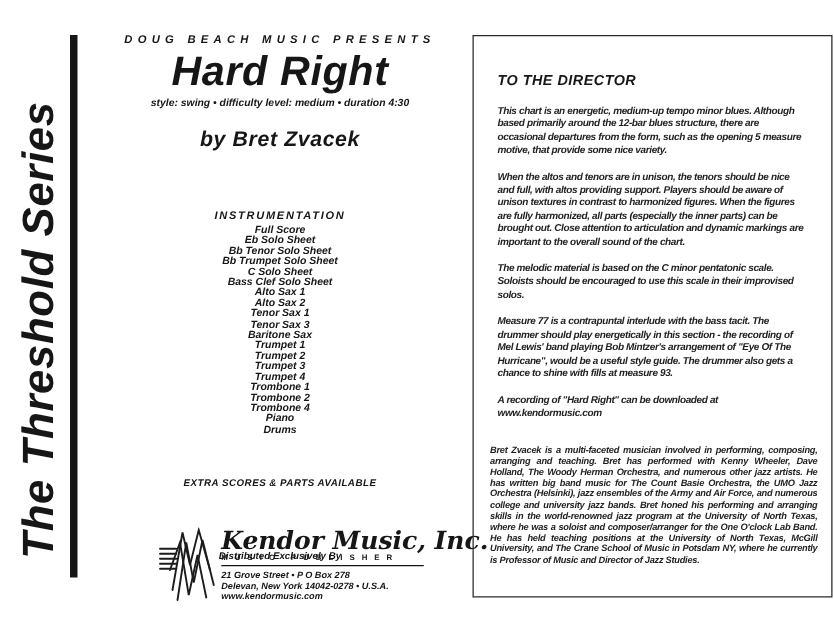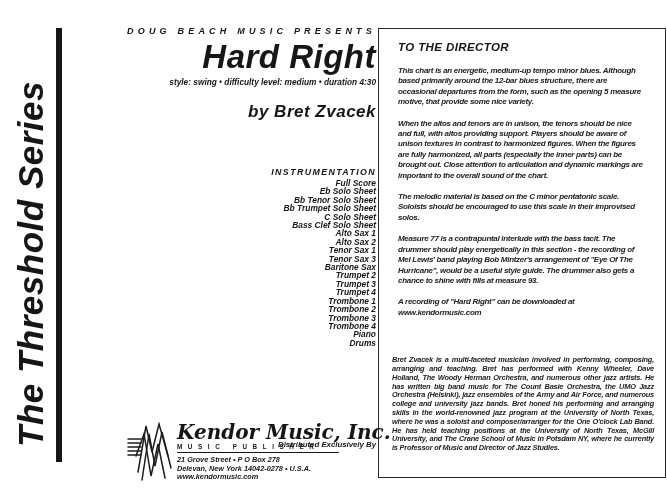--- a/index.html
+++ b/index.html
@@ -13,41 +13,41 @@
   
   .series-bar{left:56px;top:28px;width:6px;height:434px;background:#161616;}
   .series-title{
     left:31px;top:264px;transform:translate(-50%,-50%) rotate(-90deg);
     white-space:nowrap;font-size:35px;font-weight:bold;font-style:italic;
     letter-spacing:0.5px;
   }
 
   
   .center-col{left:72px;top:0;width:304px;height:500px;}
-  .center-col > div{position:absolute;left:0;width:100%;text-align:right;}
+  .center-col > div{position:absolute;left:0;width:100%;text-align:center;}
   .presents{top:26px;font-size:9px;font-weight:bold;font-style:italic;letter-spacing:4.2px;white-space:nowrap;}
   .main-title{top:38px;font-size:33px;font-weight:bold;font-style:italic;letter-spacing:0.5px;}
   .subtitle{top:77px;font-size:8.3px;font-weight:bold;font-style:italic;}
   .byline{top:102px;font-size:17px;font-weight:bold;font-style:italic;letter-spacing:0.5px;}
   .instr-heading{top:167px;font-size:8.8px;font-weight:bold;font-style:italic;letter-spacing:1.4px;}
   .instr-list{top:179px;font-size:8.4px;line-height:8.4px;font-weight:bold;font-style:italic;}
   .extra-note{top:382px;font-size:7.8px;font-weight:bold;font-style:italic;letter-spacing:0.4px;}
   .distributed{top:402px;font-size:7.8px;font-weight:bold;font-style:italic;margin-top:38px;}
 
   
   .logo-svg{left:127px;top:422px;width:46px;height:60px;}
   .pub-block{left:177px;top:422px;width:182px;text-align:left;}
   .pub-name{font-family:"DejaVu Serif",serif;font-style:italic;font-weight:bold;font-size:20px;line-height:21px;white-space:nowrap;}
   .pub-tagline{font-size:6.3px;font-weight:bold;letter-spacing:5.6px;padding-bottom:2px;border-bottom:1.6px solid #161616;width:162px;white-space:nowrap;}
   .pub-address{margin-top:3px;font-size:7.3px;font-weight:bold;font-style:italic;line-height:8.7px;}
 
   
   .director-box{
     left:378px;top:28px;width:288px;height:450px;box-sizing:border-box;
-    border:1.4px solid #2a2a2a;padding:12px 19px;
+    border:1.4px solid #2a2a2a;padding:30px 19px;
   }
   .director-heading{font-size:11.5px;font-weight:bold;font-style:italic;letter-spacing:0.4px;margin-bottom:13px;}
   .director-paragraphs .list-item{
     font-size:8px;line-height:10.4px;font-weight:bold;font-style:italic;
     letter-spacing:-0.3px;margin-bottom:11px;color:#222;
   }
   .bio{
     position:absolute;left:13px;right:11px;bottom:24px;
     font-size:7.4px;line-height:8.8px;font-weight:bold;font-style:italic;
     letter-spacing:-0.2px;text-align:justify;color:#222;
@@ -70,30 +70,31 @@
       <div class="list-item">Eb Solo Sheet</div>
       <div class="list-item">Bb Tenor Solo Sheet</div>
       <div class="list-item">Bb Trumpet Solo Sheet</div>
       <div class="list-item">C Solo Sheet</div>
       <div class="list-item">Bass Clef Solo Sheet</div>
       <div class="list-item">Alto Sax 1</div>
       <div class="list-item">Alto Sax 2</div>
       <div class="list-item">Tenor Sax 1</div>
       <div class="list-item">Tenor Sax 3</div>
       <div class="list-item">Baritone Sax</div>
+      <div class="list-item">Trumpet 1</div>
       <div class="list-item">Trumpet 2</div>
       <div class="list-item">Trumpet 3</div>
       <div class="list-item">Trumpet 4</div>
       <div class="list-item">Trombone 1</div>
       <div class="list-item">Trombone 2</div>
-      <div class="list-item">Trombone 3</div>
       <div class="list-item">Trombone 4</div>
       <div class="list-item">Piano</div>
       <div class="list-item">Drums</div>
     </div>
+  <div class="extra-note">EXTRA SCORES &amp; PARTS AVAILABLE</div>
   <div class="distributed">Distributed Exclusively By</div>
 </div>
 
 <svg class="abs logo-svg" viewBox="0 0 46 60">
   <g stroke="#1c1c1c" fill="none" stroke-width="1.5" stroke-linecap="round" stroke-linejoin="miter">
     <path d="M1 17h13M1 21h13M1 25h13M1 29h13M1 33h13"></path>
     <path d="M11 50 L19 4 L25 30 L32 2 L41 34"></path>
     <path d="M15 58 L22 12 L28 44 L35 10 L44 46"></path>
     <path d="M9 34 L17 12 L24 54 L31 22 L38 56"></path>
   </g>

